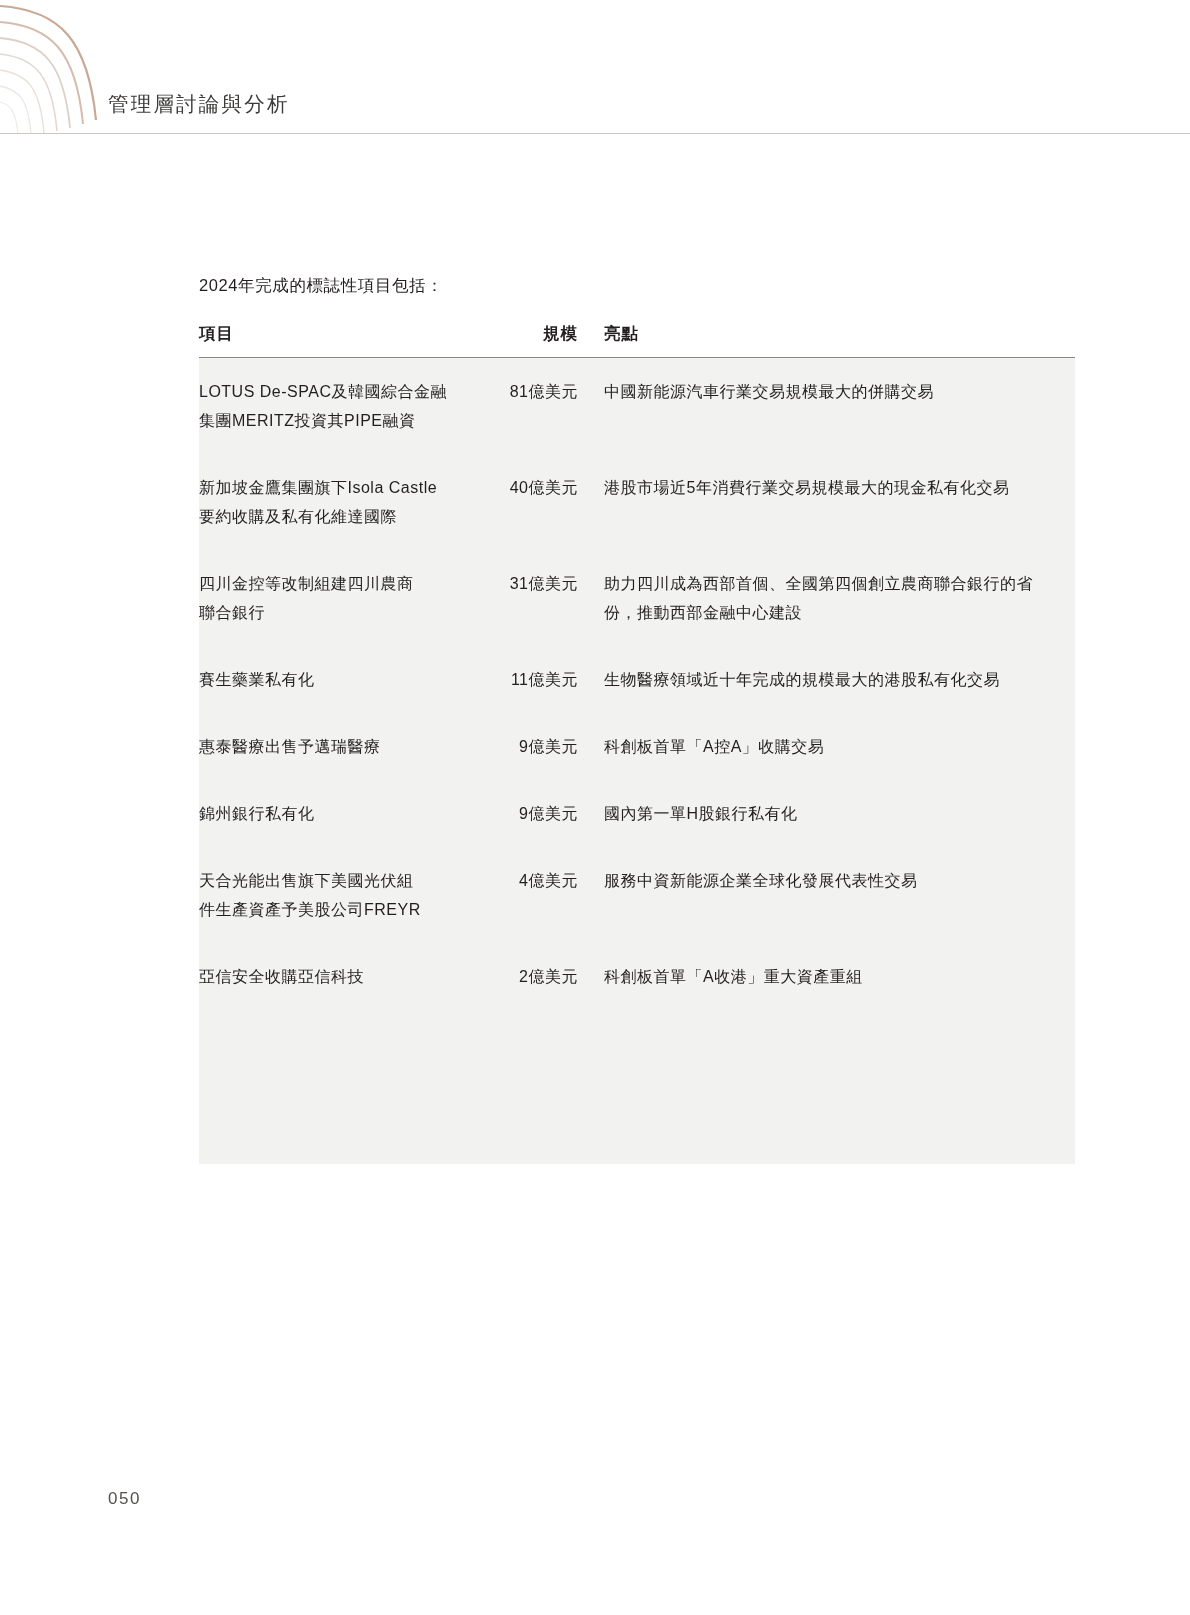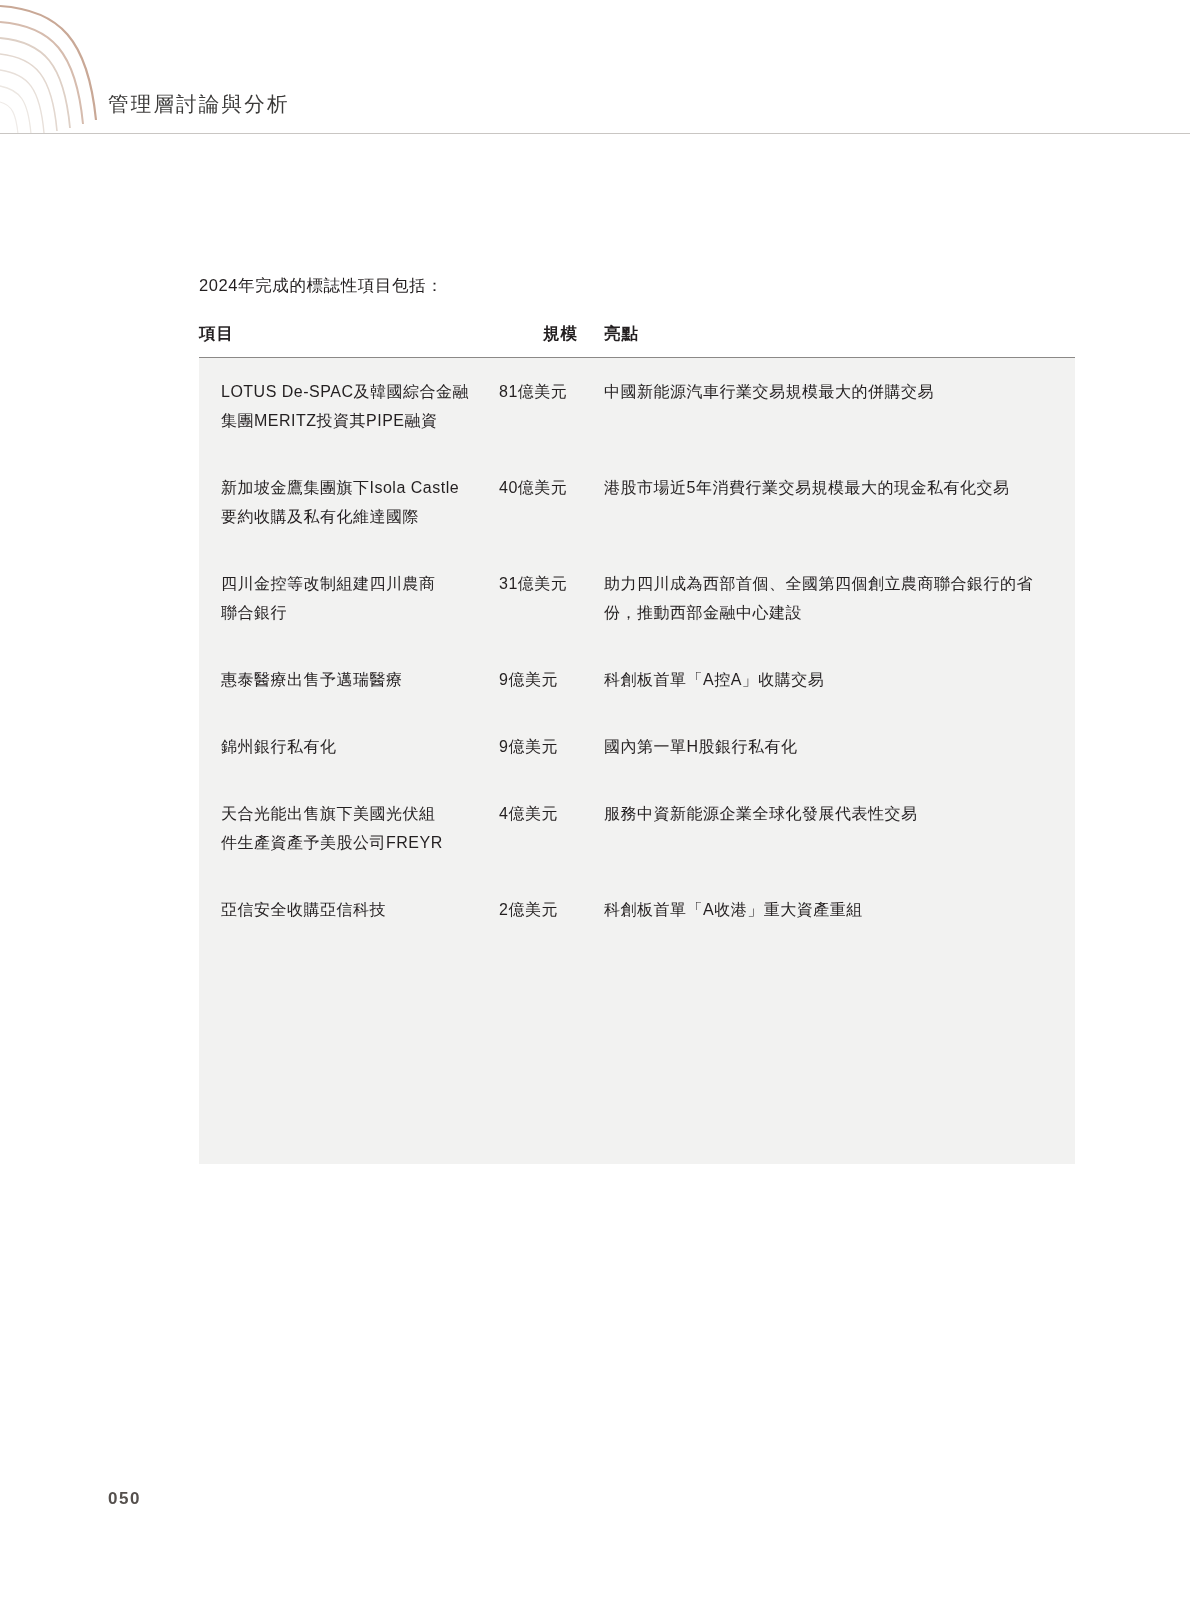--- a/index.html
+++ b/index.html
@@ -87,22 +87,22 @@
   }
 
   table.deals tbody td {
     font-size: 16px;
     letter-spacing: 0.5px;
     line-height: 29px;
     color: #231f20;
     vertical-align: top;
     padding: 19px 0 19px 0;
   }
-  table.deals tbody td.item { padding-right: 10px; padding-left: 22px; }
-  table.deals tbody td.size { padding-right: 16px; white-space: nowrap; }
+  table.deals tbody td.item { padding-right: 10px; }
+  table.deals tbody td.size { text-align: right; padding-right: 16px; white-space: nowrap; }
   table.deals tbody td.hl   { padding-left: 10px; }
 
   
   .shade {
     position: absolute;
     left: 0;
     top: 37px;
     width: 876px;
     height: 0;
     background: #f2f2f1;
@@ -113,21 +113,20 @@
   .multi-line > div { display: block; }
 
   
   .folio {
     position: absolute;
     left: 108px;
     top: 1489px;
     font-size: 17px;
     letter-spacing: 1.5px;
     color: #55504d;
-    font-weight: bold;
   }
 </style>
 </head>
 <body>
 
 <div class="page">
 
   <svg class="header-swoosh" viewBox="0 0 210 135" preserveAspectRatio="none">
     <path d="M0,6 C60,10 88,40 96,120" fill="none" stroke="#c9a896" stroke-width="2.2"></path>
     <path d="M0,22 C52,26 76,52 83,124" fill="none" stroke="#d6bcae" stroke-width="2"></path>
@@ -186,20 +185,29 @@
               <div>聯合銀行</div>
             </td>
             <td class="size">31億美元</td>
             <td class="hl multi-line">
               <div>助力四川成為西部首個、全國第四個創立農商聯合銀行的省</div>
               <div>份，推動西部金融中心建設</div>
             </td>
           </tr>
           <tr>
             <td class="item multi-line">
+              <div>賽生藥業私有化</div>
+            </td>
+            <td class="size">11億美元</td>
+            <td class="hl multi-line">
+              <div>生物醫療領域近十年完成的規模最大的港股私有化交易</div>
+            </td>
+          </tr>
+          <tr>
+            <td class="item multi-line">
               <div>惠泰醫療出售予邁瑞醫療</div>
             </td>
             <td class="size">9億美元</td>
             <td class="hl multi-line">
               <div>科創板首單「A控A」收購交易</div>
             </td>
           </tr>
           <tr>
             <td class="item multi-line">
               <div>錦州銀行私有化</div>

